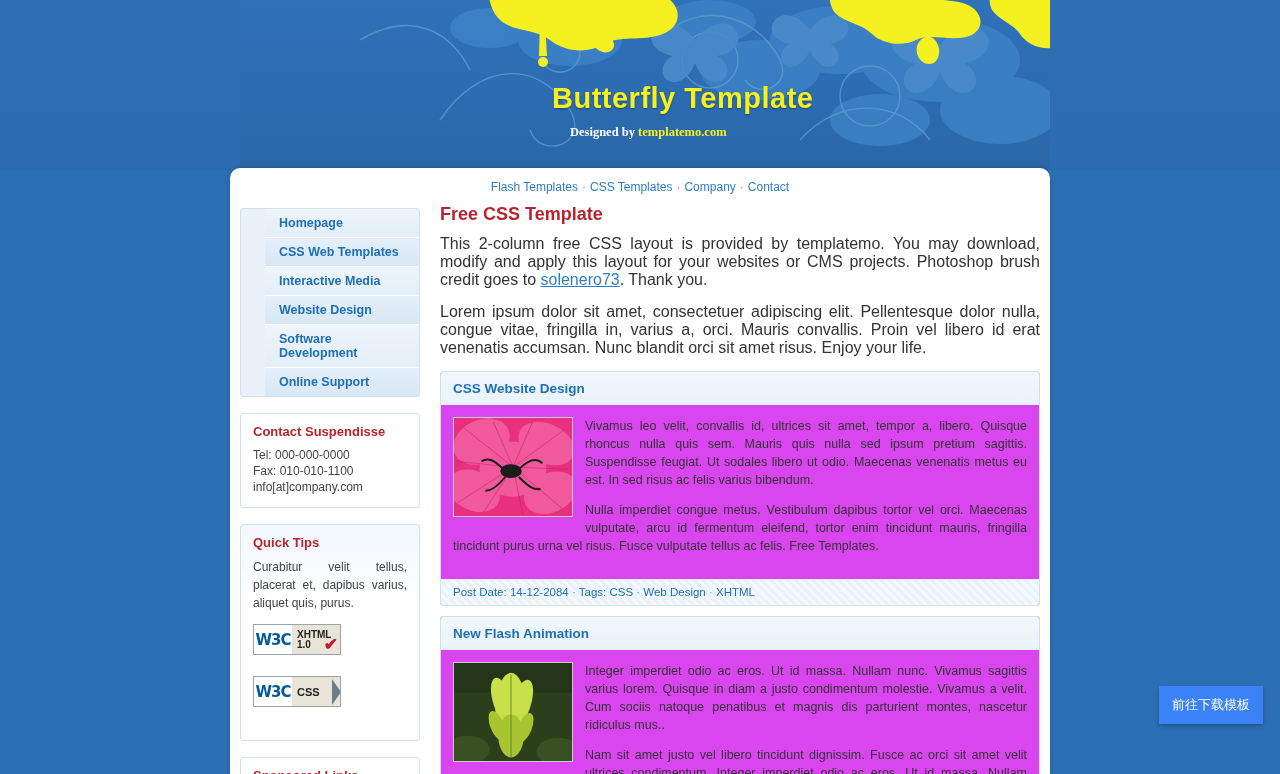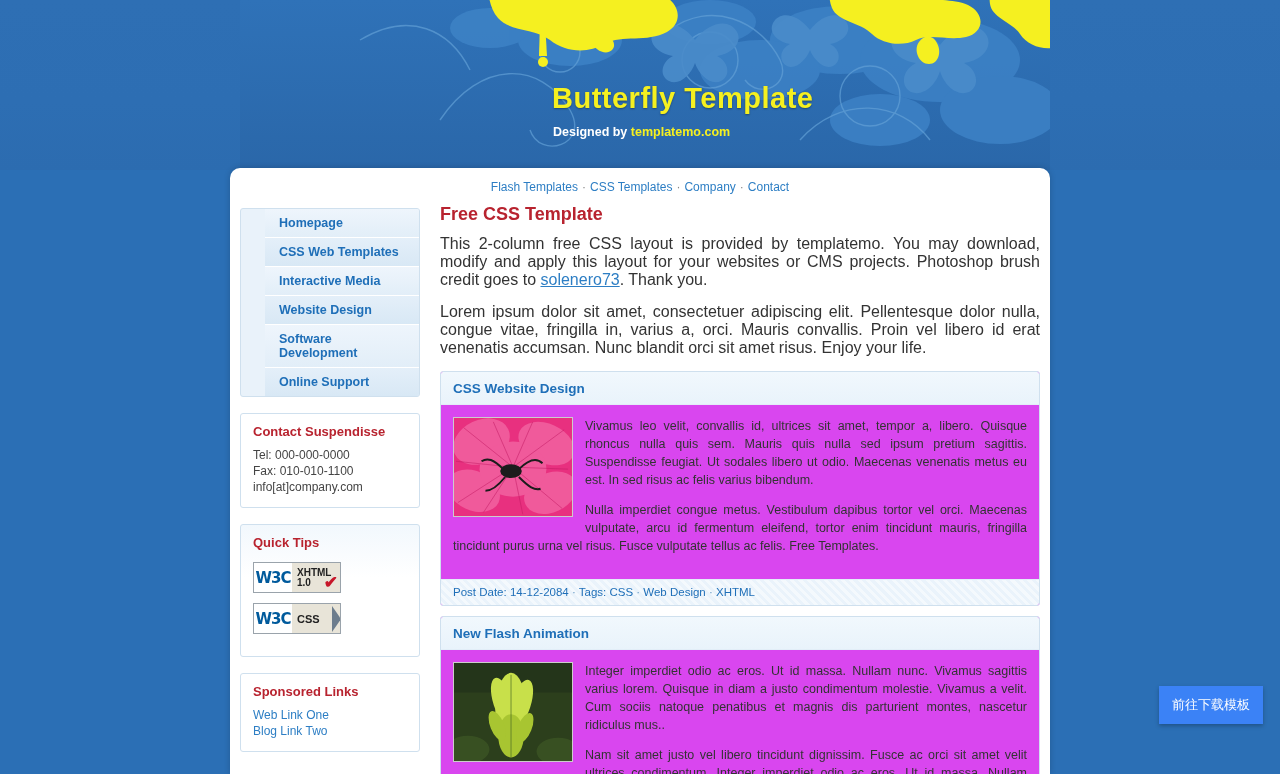--- a/index.html
+++ b/index.html
@@ -35,24 +35,25 @@
     position: absolute;
     left: 312px; top: 82px;
     font-size: 29px;
     font-weight: bold;
     color: #f5f020;
     letter-spacing: 0.5px;
     text-shadow: 0 1px 2px rgba(0,0,0,.35);
   }
   .site-sub {
     position: absolute;
-    left: 313px; top: 125px;
+    left: 330px; top: 125px;
     font-size: 12.5px;
     font-weight: bold;
     color: #ffffff;
+    font-family: Liberation Serif, serif;
   }
   .site-sub .tm { color: #f5f020; }
 
   
   .panel {
     position: absolute;
     left: 230px; top: 168px;
     width: 820px; height: 606px;
     background: #ffffff;
     border-radius: 10px 10px 0 0;
@@ -120,21 +121,21 @@
     font-size: 12px;
     color: #444;
     line-height: 16px;
   }
   .box p.just { text-align: justify; line-height: 18px; }
 
   .badges { margin-top: 12px; }
   .badge {
     position: relative;
     width: 88px; height: 31px;
-    margin-bottom: 10px;
+    margin-bottom: 21px;
     border: 1px solid #9aa3ab;
     background: #ffffff;
     display: flex;
     align-items: center;
     overflow: hidden;
   }
   .badge .w3c {
     width: 38px; height: 100%;
     background: #ffffff;
     color: #005a9c;
@@ -342,20 +343,21 @@
 
       <div class="box">
         <h3>Contact Suspendisse</h3>
         <div class="line">Tel: 000-000-0000</div>
         <div class="line">Fax: 010-010-1100</div>
         <div class="line">info[at]company.com</div>
       </div>
 
       <div class="box shade">
         <h3>Quick Tips</h3>
+        <p class="just">Curabitur velit tellus, placerat et, dapibus varius, aliquet quis, purus.</p>
 
         <div class="badges">
           <div class="badge">
             <div class="w3c">W3C</div>
             <div class="lbl">
               <span>XHTML</span>
               <span>1.0</span>
             </div>
             <div class="check">✔</div>
           </div>

